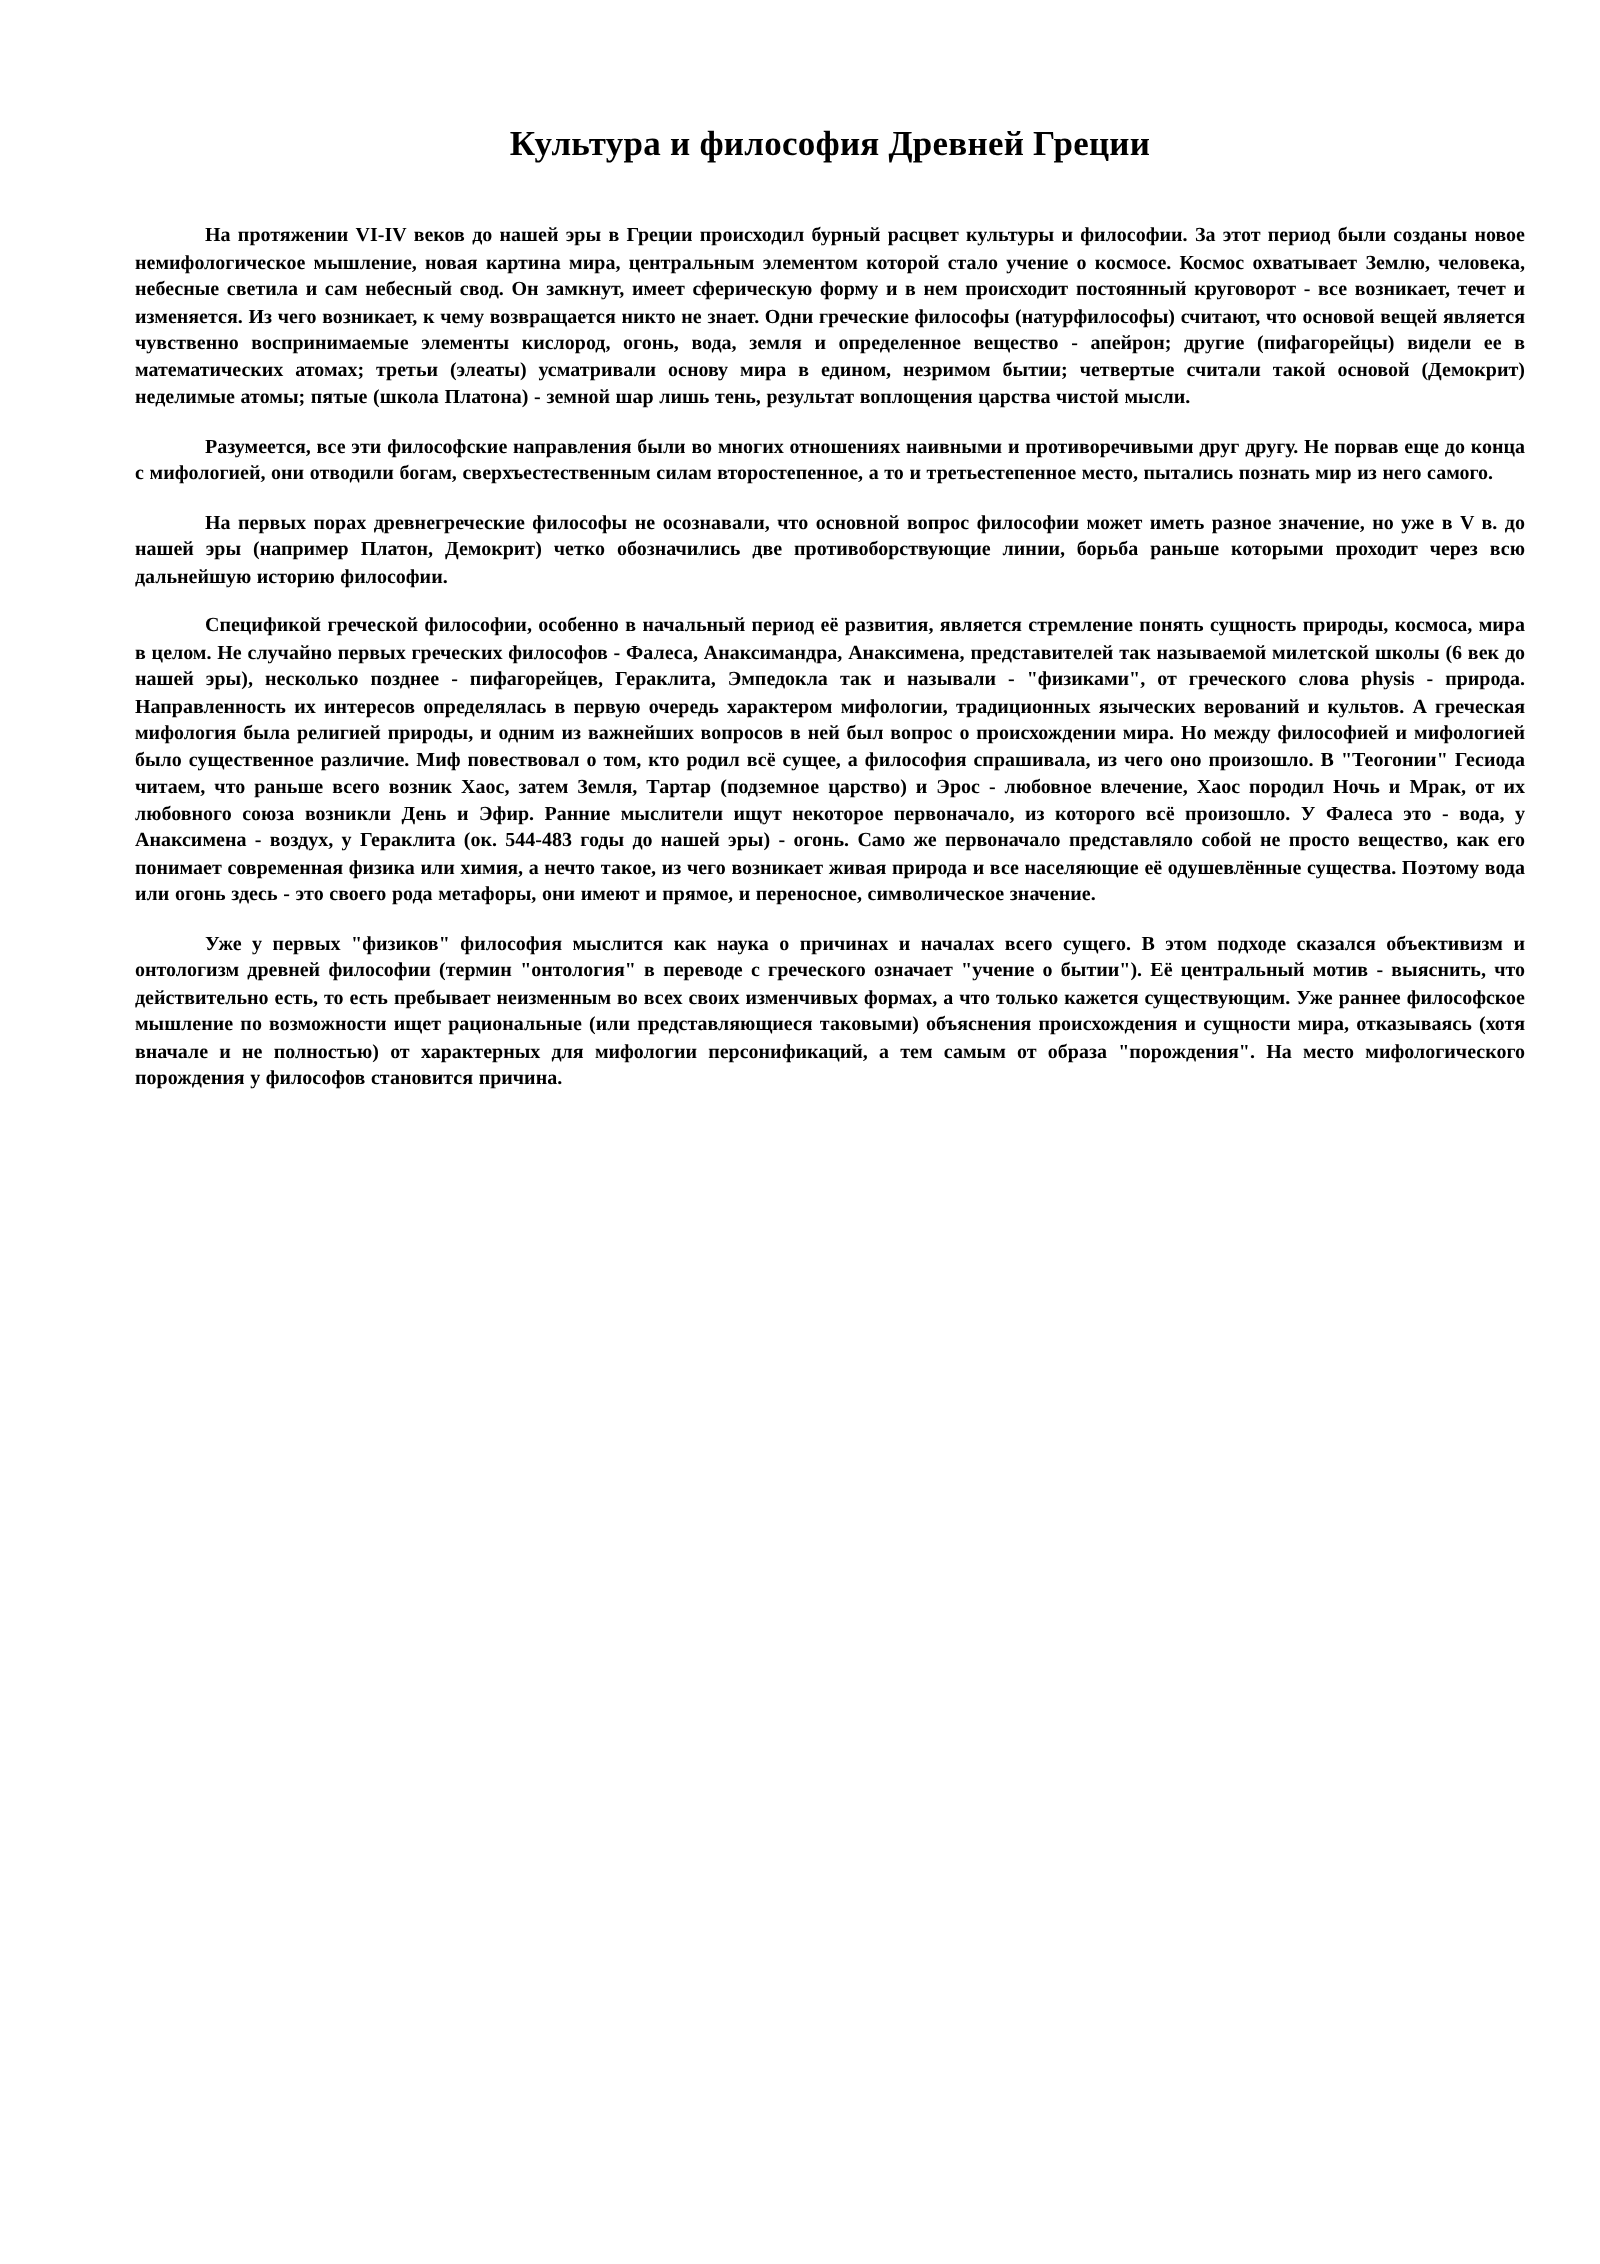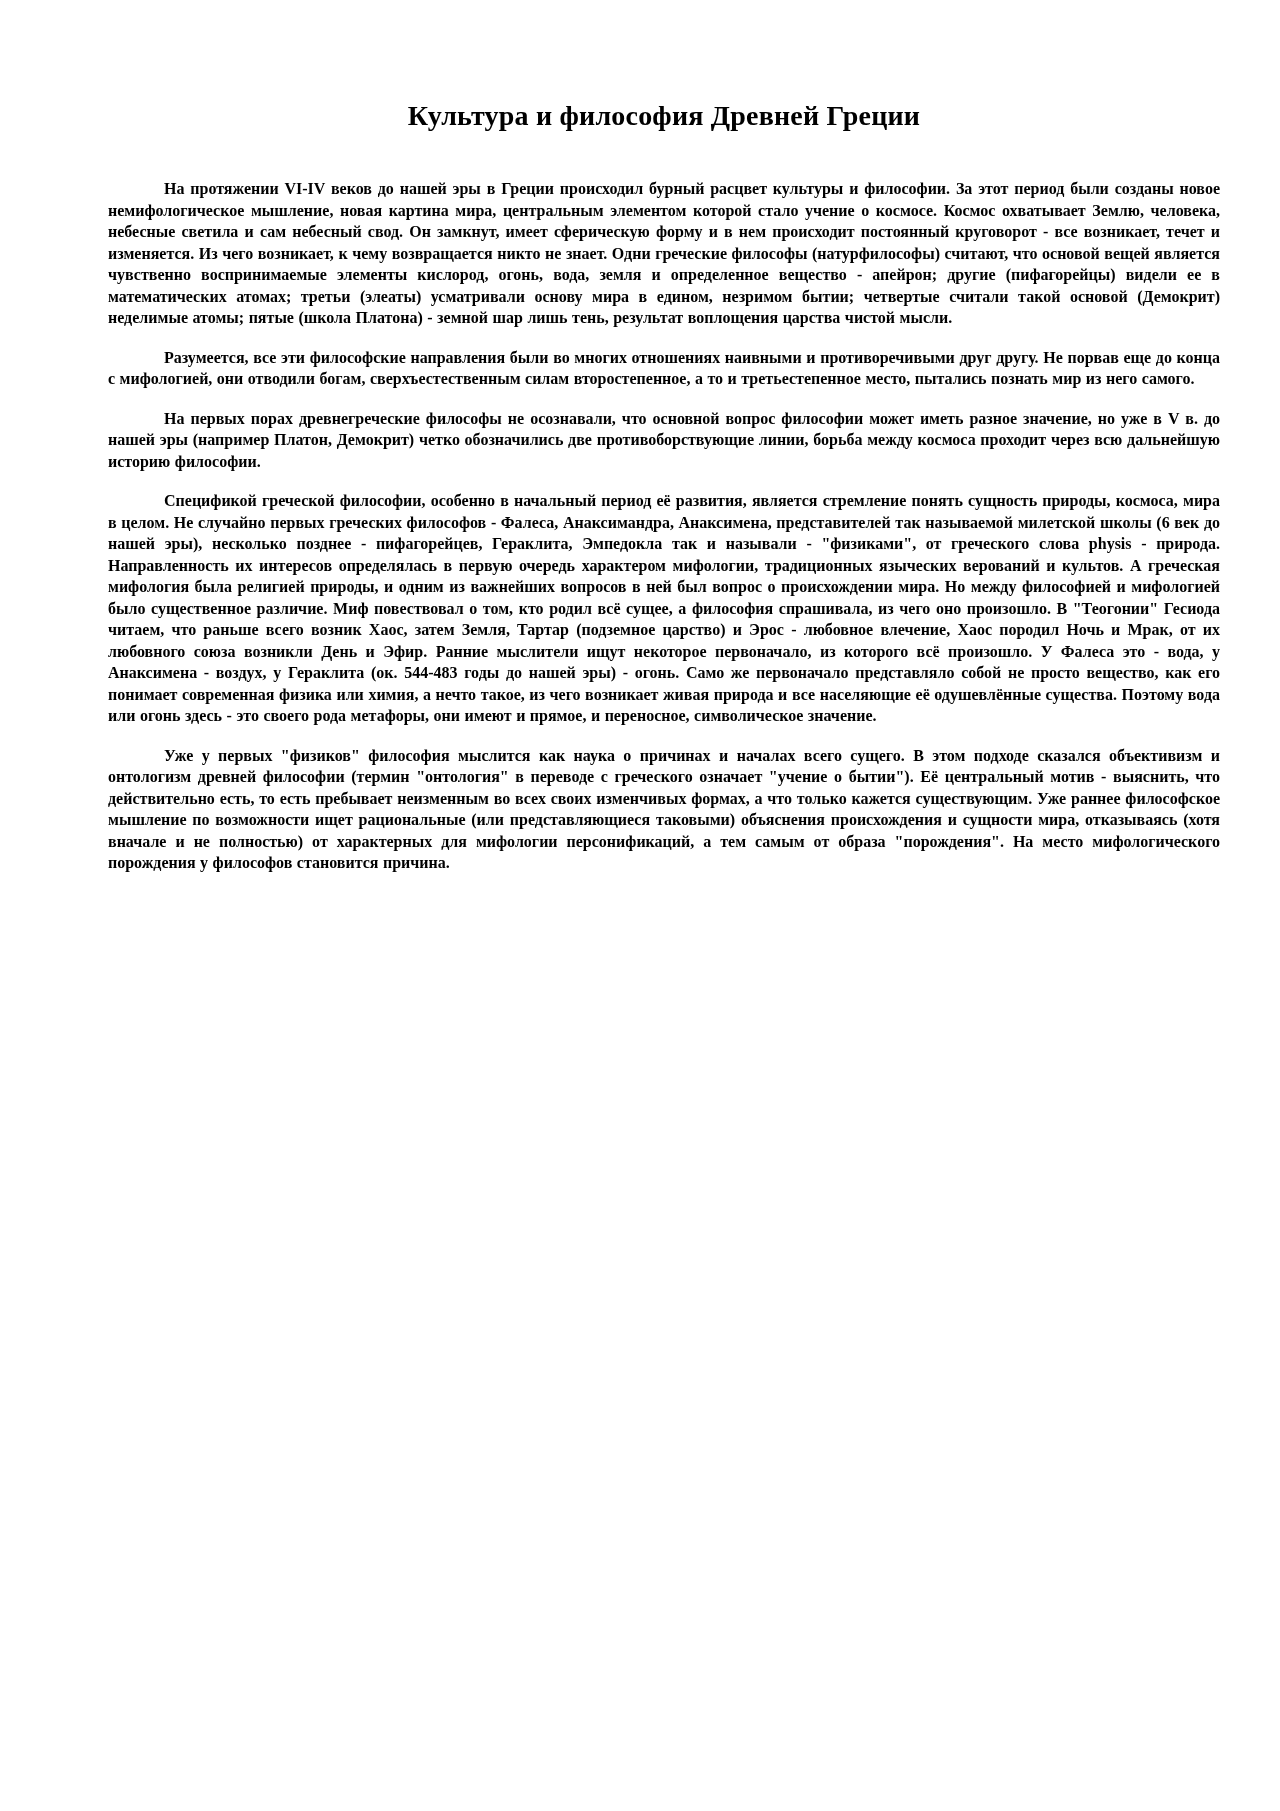--- a/index.html
+++ b/index.html
@@ -44,19 +44,19 @@
 <body>
 
 <div class="page">
 
   <h1 class="doc-title">Культура и философия Древней Греции</h1>
 
   <p class="para">На протяжении VI-IV веков до нашей эры в Греции происходил бурный расцвет культуры  и философии. За этот период были созданы новое немифологическое мышление, новая картина мира, центральным элементом которой стало учение о космосе. Космос охватывает Землю, человека, небесные светила и сам небесный свод. Он замкнут, имеет сферическую форму и в нем происходит постоянный круговорот - все возникает, течет и изменяется. Из чего возникает, к чему возвращается никто не  знает. Одни греческие философы (натурфилософы) считают, что основой вещей  является чувственно воспринимаемые элементы кислород, огонь, вода, земля и определенное вещество - апейрон; другие (пифагорейцы) видели ее в математических атомах; третьи (элеаты) усматривали основу мира в едином, незримом бытии; четвертые считали такой основой (Демокрит) неделимые атомы; пятые (школа Платона) - земной шар лишь тень, результат воплощения царства чистой мысли.</p>
 
   <p class="para">Разумеется, все эти философские направления были во многих отношениях наивными и противоречивыми друг другу. Не порвав еще до конца с мифологией, они отводили богам, сверхъестественным силам второстепенное, а то и третьестепенное место, пытались познать мир из него самого.</p>
 
-  <p class="para">На первых порах древнегреческие философы не осознавали, что основной вопрос философии может иметь разное значение, но уже в V в. до нашей эры (например Платон, Демокрит) четко обозначились две противоборствующие линии, борьба между космоса проходит через всю дальнейшую историю философии.</p>
+  <p class="para">На первых порах древнегреческие философы не осознавали, что основной вопрос философии может иметь разное значение, но уже в V в. до нашей эры (например Платон, Демокрит) четко обозначились две противоборствующие линии, борьба раньше которыми проходит через всю дальнейшую историю философии.</p>
 
   <p class="para">Спецификой греческой философии, особенно в начальный период её развития, является стремление понять сущность природы, космоса, мира в целом. Не случайно первых греческих философов - Фалеса, Анаксимандра, Анаксимена, представителей так называемой милетской школы (6 век до нашей эры), несколько позднее - пифагорейцев, Гераклита, Эмпедокла так и называли - "физиками", от греческого слова physis - природа. Направленность их интересов определялась в первую очередь характером мифологии, традиционных языческих верований и культов. А греческая мифология была религией природы, и одним из важнейших вопросов в ней был вопрос о происхождении мира. Но между философией и мифологией было существенное различие. Миф повествовал о том, кто родил всё сущее, а философия спрашивала, из чего оно произошло. В "Теогонии" Гесиода читаем, что раньше всего возник Хаос, затем Земля, Тартар (подземное царство) и Эрос - любовное влечение, Хаос породил Ночь и Мрак, от их любовного союза возникли День и Эфир. Ранние мыслители ищут некоторое первоначало, из которого всё произошло. У Фалеса это - вода, у Анаксимена - воздух, у Гераклита (ок. 544-483 годы до нашей эры) - огонь. Само же первоначало представляло собой не просто вещество, как его понимает современная физика или химия, а нечто такое, из чего возникает живая природа и все населяющие её одушевлённые существа. Поэтому вода или огонь здесь - это своего рода метафоры, они имеют и прямое, и переносное, символическое значение.</p>
 
   <p class="para">Уже у первых "физиков" философия мыслится как наука о причинах и началах всего сущего. В этом подходе сказался объективизм и онтологизм древней философии (термин "онтология" в переводе с греческого означает "учение о бытии"). Её центральный мотив - выяснить, что действительно есть, то есть пребывает неизменным во всех своих изменчивых формах, а что только кажется существующим. Уже раннее философское мышление по возможности ищет рациональные (или представляющиеся таковыми) объяснения происхождения и сущности мира, отказываясь (хотя вначале и не полностью) от характерных для мифологии персонификаций, а тем самым от образа "порождения". На место мифологического порождения у философов становится причина.</p>
 
 </div>
 
 </body></html>

